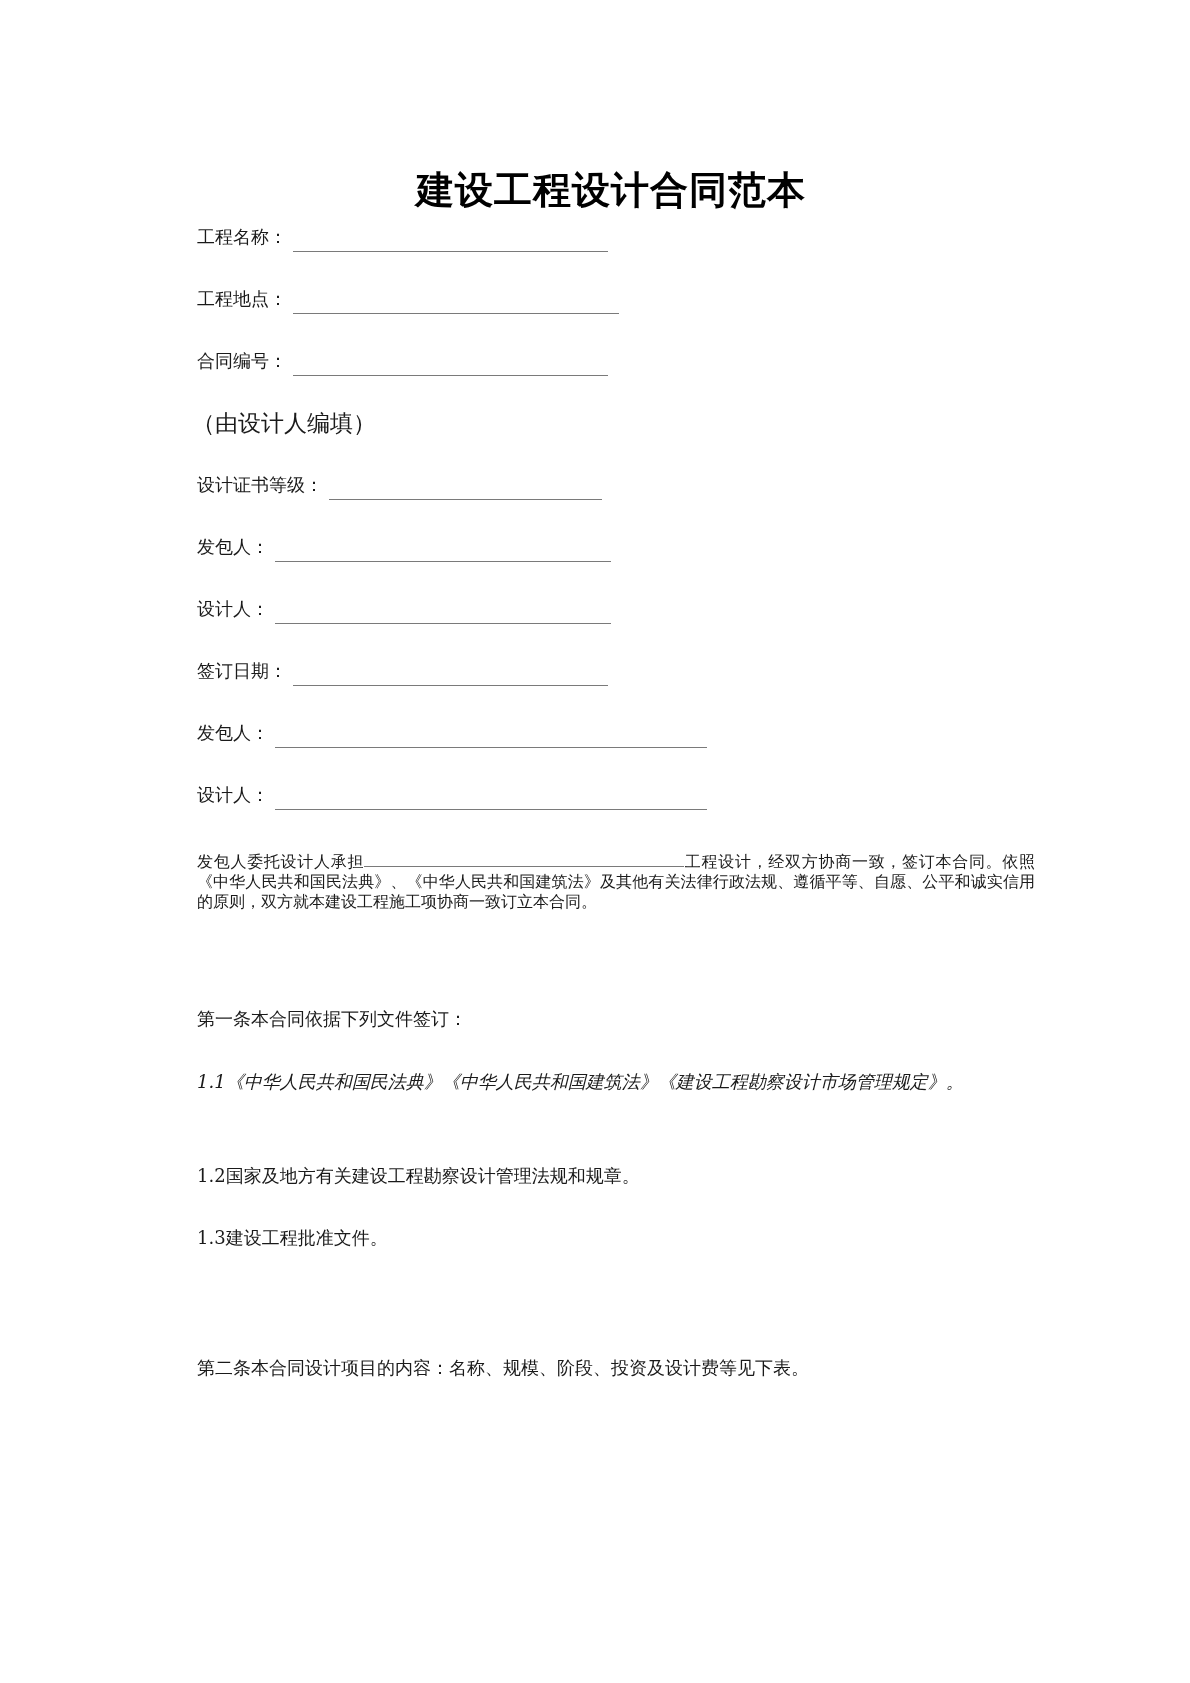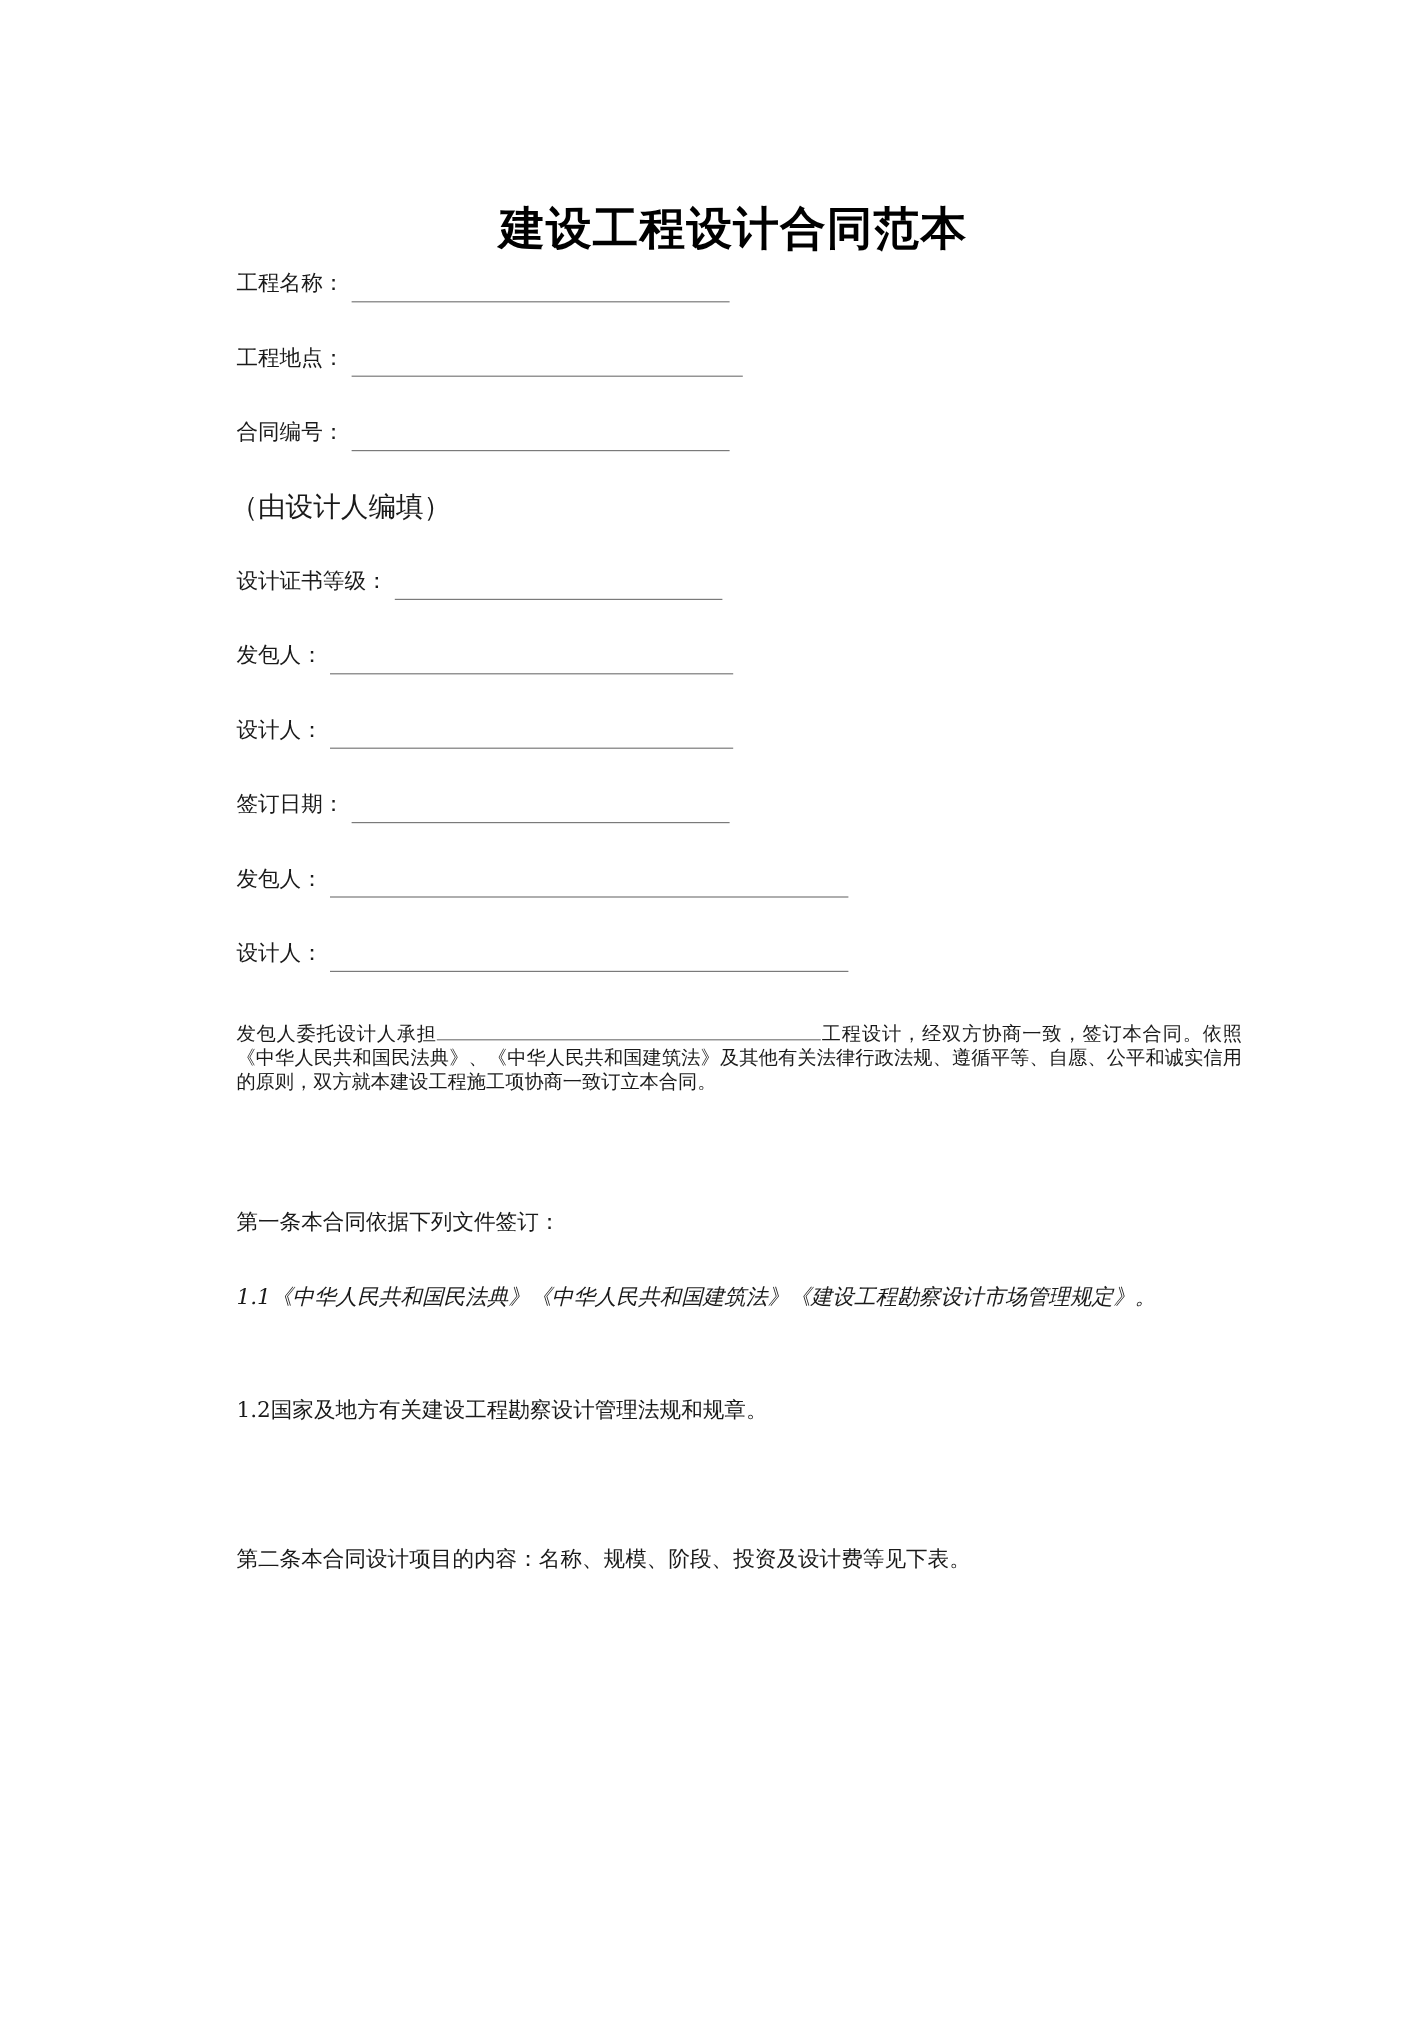--- a/index.html
+++ b/index.html
@@ -75,16 +75,17 @@
   <div class="para" style="top:846px;">
     <span>发包人委托设计人承担</span><span class="inline-blank"></span><span>工程设计，经双方协商一致，签订本合同。依照《中华人民共和国民法典》、《中华人民共和国建筑法》及其他有关法律行政法规、遵循平等、自愿、公平和诚实信用的原则，双方就本建设工程施工项协商一致订立本合同。</span>
   </div>
 
   <div class="line" style="top:1003px;">第一条本合同依据下列文件签订：</div>
 
   <div class="line" style="top:1066px;font-style:italic;">1.1《中华人民共和国民法典》《中华人民共和国建筑法》《建设工程勘察设计市场管理规定》。</div>
 
   <div class="line" style="top:1160px;">1.2国家及地方有关建设工程勘察设计管理法规和规章。</div>
 
+  <div class="line" style="top:1222px;">1.3建设工程批准文件。</div>
 
-  <div class="line" style="top:1284px;">第二条本合同设计项目的内容：名称、规模、阶段、投资及设计费等见下表。</div>
+  <div class="line" style="top:1352px;">第二条本合同设计项目的内容：名称、规模、阶段、投资及设计费等见下表。</div>
 
 </div>
 
 </body></html>

